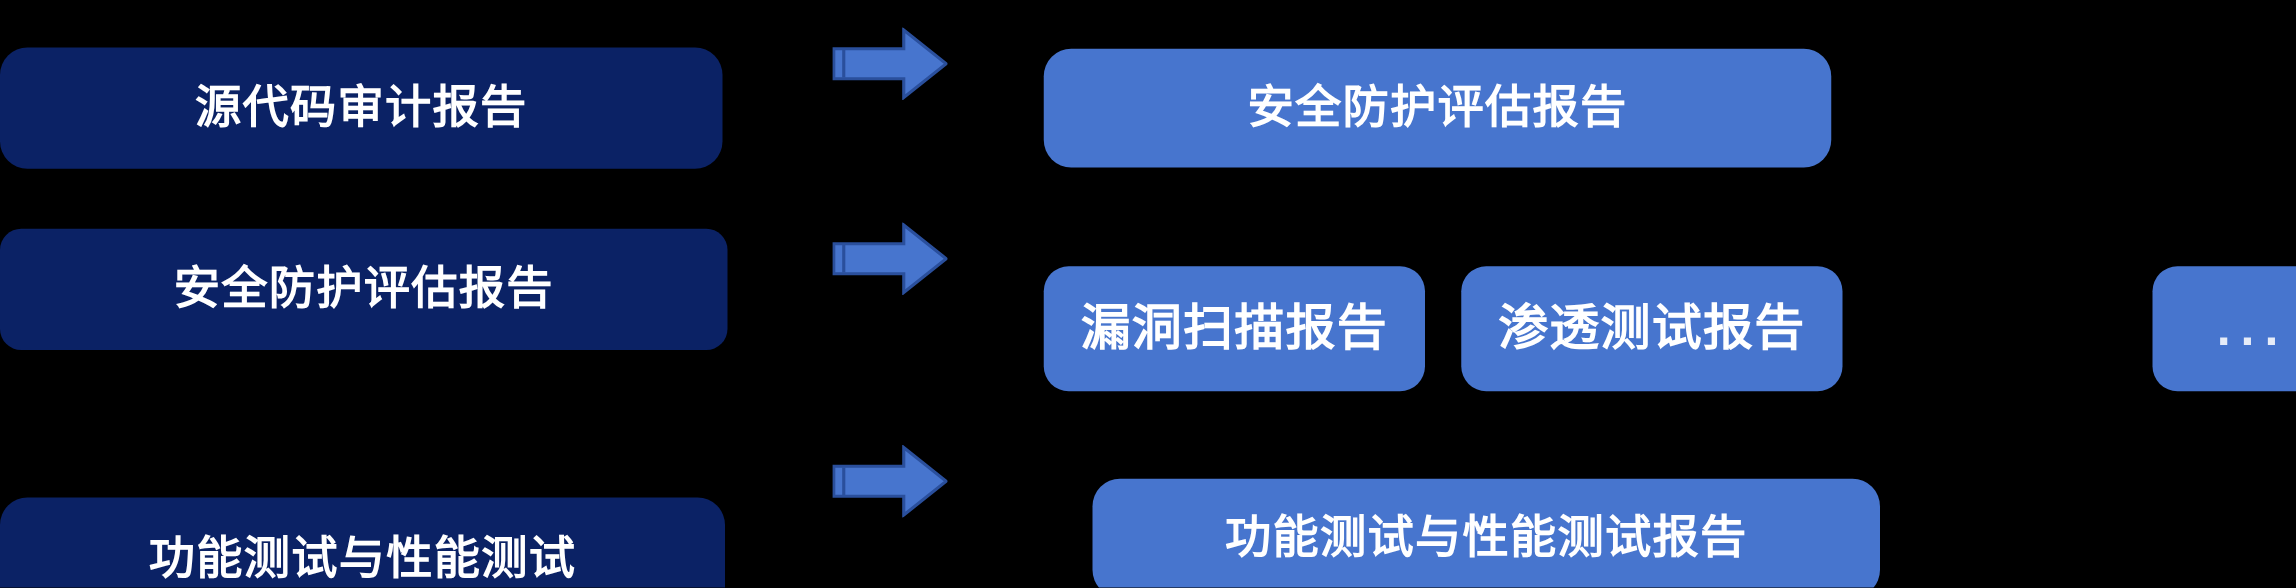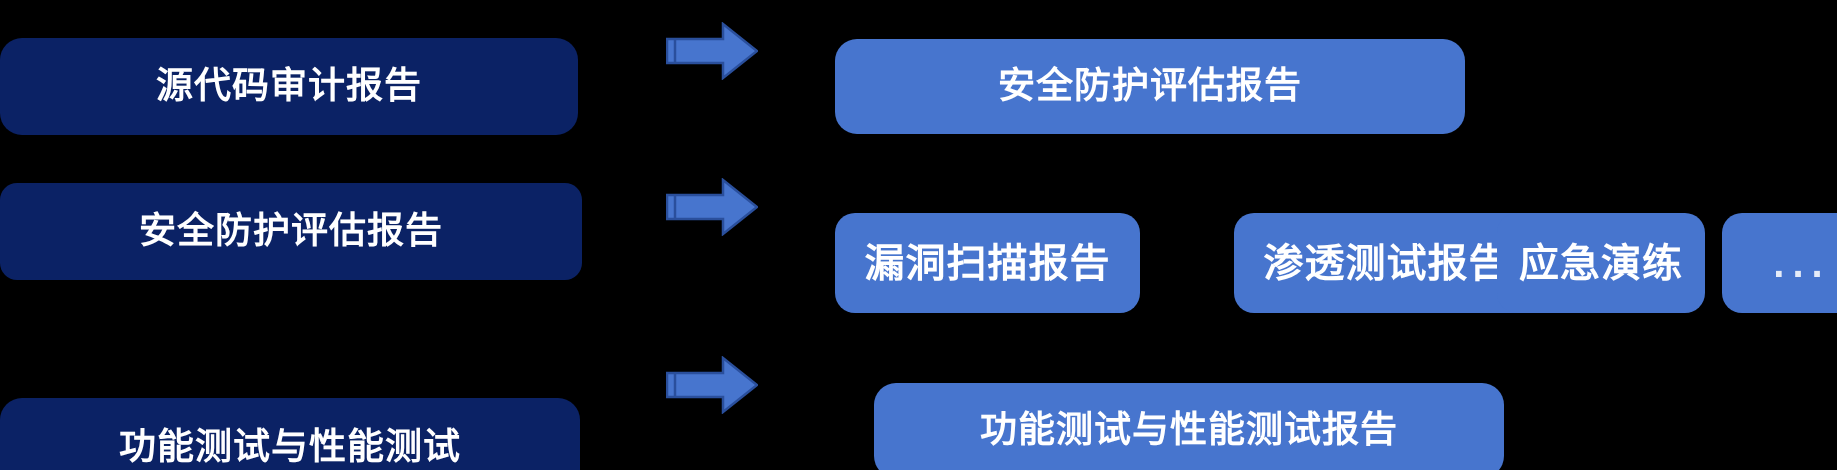--- a/index.html
+++ b/index.html
@@ -63,21 +63,21 @@
   }
 
   
   #src-1   { left: 0px;    top: 3px;   width: 578px;  height: 97px; }
   #tgt-1-1 { left: 835px;  top: 4px;   width: 630px;  height: 95px; }
   #arrow-1 { left: 666px;  top: 22px;  width: 92px;   height: 58px; }
 
   
   #src-2   { left: 0px;    top: 148px; width: 582px;  height: 97px; border-radius: 17px; }
   #tgt-2-1 { left: 835px;  top: 178px; width: 305px;  height: 100px; }
-  #tgt-2-2 { left: 1234px; top: 178px; width: 305px;  height: 100px; text-align: center; }
+  #tgt-2-2 { left: 1169px; top: 178px; width: 305px;  height: 100px; text-align: center; }
   #tgt-2-3 { left: 1497px; top: 178px; width: 208px;  height: 100px; }
   #tgt-2-4 { left: 1722px; top: 178px; width: 160px;  height: 100px; }
   #arrow-2 { left: 666px;  top: 178px; width: 92px;   height: 58px; }
 
   
   #src-3   { left: 0px;    top: 363px; width: 580px;  height: 98px; }
   #tgt-3-1 { left: 874px;  top: 348px; width: 630px;  height: 95px; }
   #arrow-3 { left: 666px;  top: 356px; width: 92px;   height: 58px; }
 
   .arrow {
@@ -108,21 +108,20 @@
     <svg viewBox="0 0 92 58" preserveAspectRatio="none" aria-hidden="true">
       <polygon points="1,17 57,17 57,2 91,29 57,56 57,41 1,41" fill="#4775ce" stroke="#2a4f9c" stroke-width="2.5" stroke-linejoin="miter"></polygon>
       <line x1="9" y1="18" x2="9" y2="40" stroke="#2a4f9c" stroke-width="2.5"></line>
     </svg>
   </span>
 
   <div class="node target small" id="tgt-2-1">漏洞扫描报告</div>
 
   <div class="node target small" id="tgt-2-2">渗透测试报告</div>
 
-  <div class="node target small" id="tgt-2-3">应急演练</div>
 
   <div class="node target small ellipsis" id="tgt-2-4">...</div>
 
   <div class="node source" id="src-3">功能测试与性能测试</div>
 
   <span class="arrow" id="arrow-3">
     <svg viewBox="0 0 92 58" preserveAspectRatio="none" aria-hidden="true">
       <polygon points="1,17 57,17 57,2 91,29 57,56 57,41 1,41" fill="#4775ce" stroke="#2a4f9c" stroke-width="2.5" stroke-linejoin="miter"></polygon>
       <line x1="9" y1="18" x2="9" y2="40" stroke="#2a4f9c" stroke-width="2.5"></line>
     </svg>

